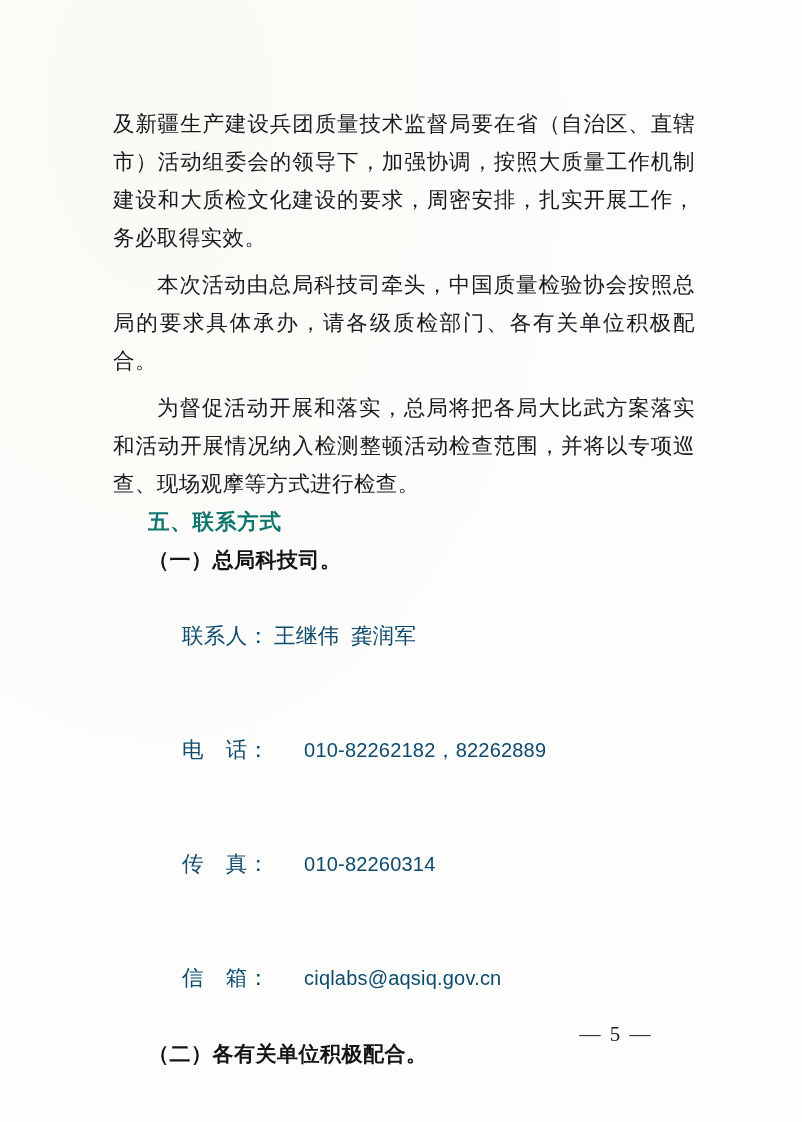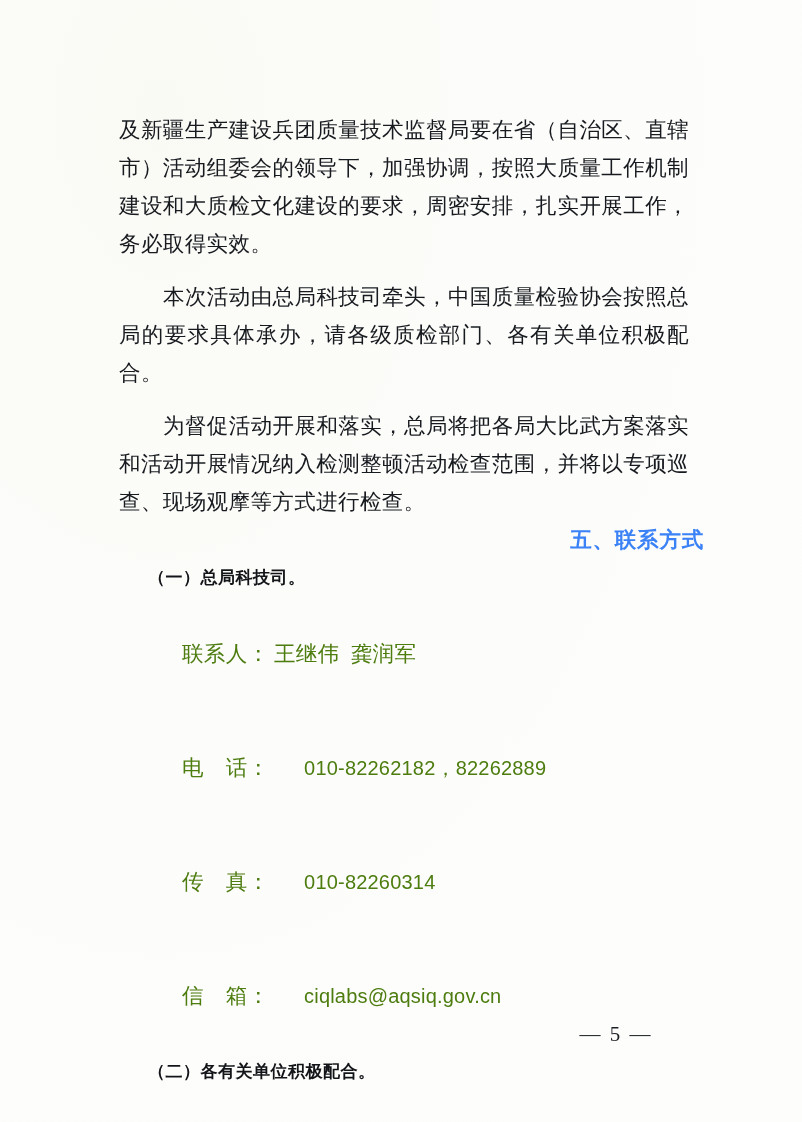--- a/index.html
+++ b/index.html
@@ -31,58 +31,57 @@
       radial-gradient(ellipse at 20% 10%, rgba(250,250,245,1) 0%, rgba(252,252,250,1) 40%, rgba(253,253,251,1) 100%);
     pointer-events: none;
   }
   .content {
     position: absolute;
     left: 104px;
     top: 96px;
     width: 600px;
   }
   p, div.line {
-    margin: 15px;
+    margin: 9px;
   }
   .para {
     font-size: 21.5px;
     line-height: 38px;
     letter-spacing: 0.4px;
     text-align: justify;
     text-justify: inter-ideograph;
     color: #171a1f;
     margin-bottom: 0px;
   }
   .para.indent {
     text-indent: 44px;
   }
   .heading {
     font-size: 21.5px;
     line-height: 38px;
     font-weight: bold;
     text-indent: 44px;
     letter-spacing: 0.8px;
-    color: #3b82f6;
-    text-align: right;
+    color: #0f766e;
   }
   .subheading {
-    font-size: 17px;
+    font-size: 21px;
     line-height: 38px;
     font-weight: bold;
     text-indent: 44px;
     letter-spacing: 0.5px;
     color: #121418;
   }
   .contact-row {
     font-size: 21.5px;
     line-height: 38px;
     padding-left: 44px;
     letter-spacing: 0.3px;
     white-space: pre;
-    color: #4d7c0f;
+    color: #0c4a6e;
   }
   .contact-row .lbl {
     display: inline-block;
     width: 92px;
   }
   .latin {
     font-family: "Liberation Sans", "DejaVu Sans", sans-serif;
     font-size: 20px;
     letter-spacing: 0.2px;
     margin-left: 30px;

